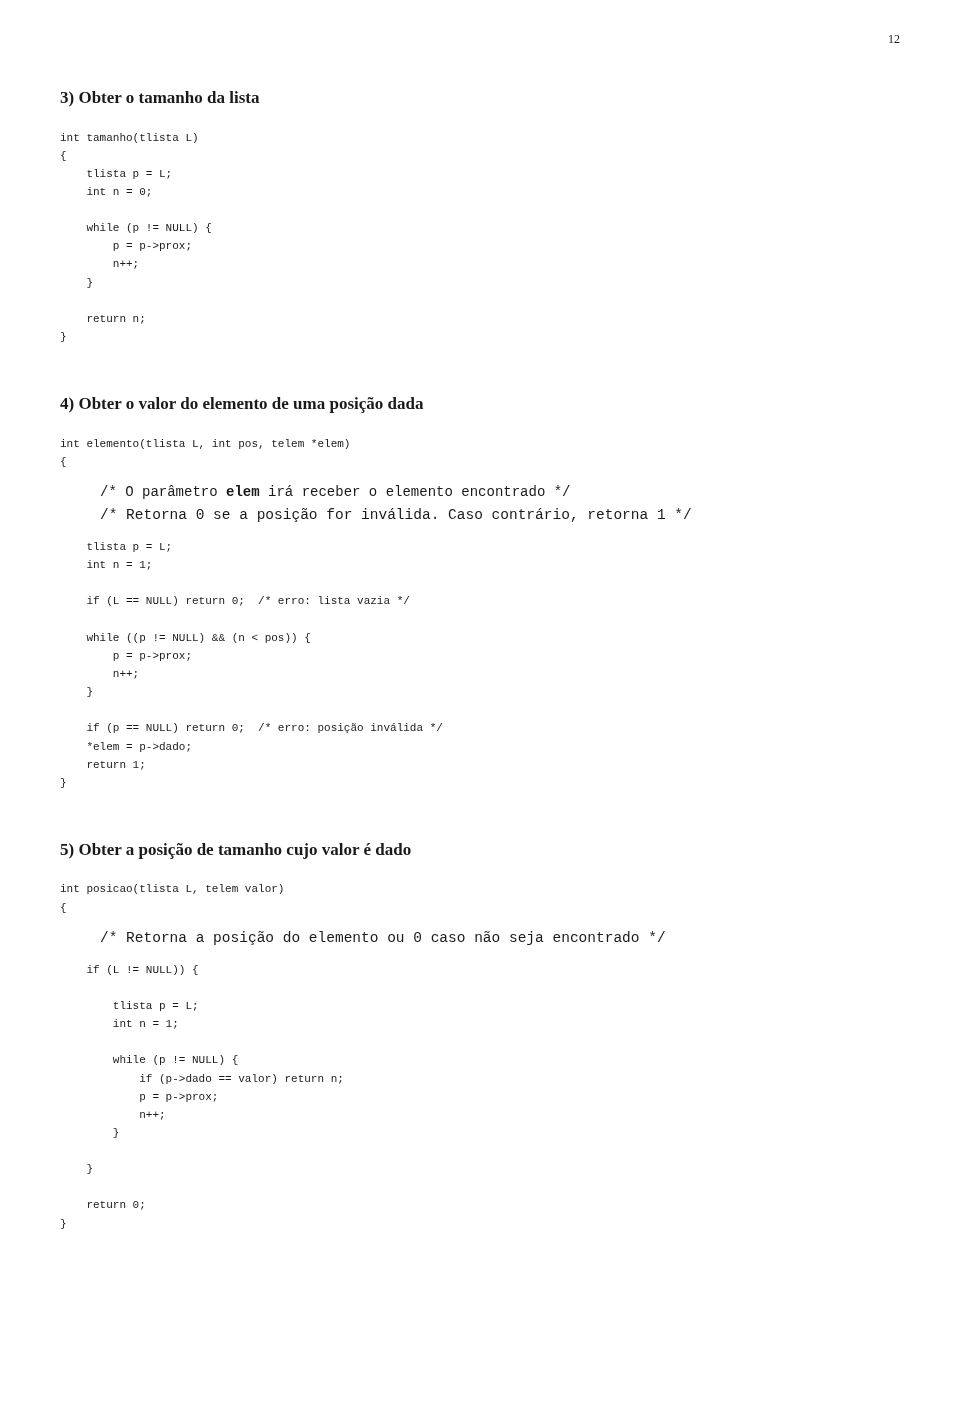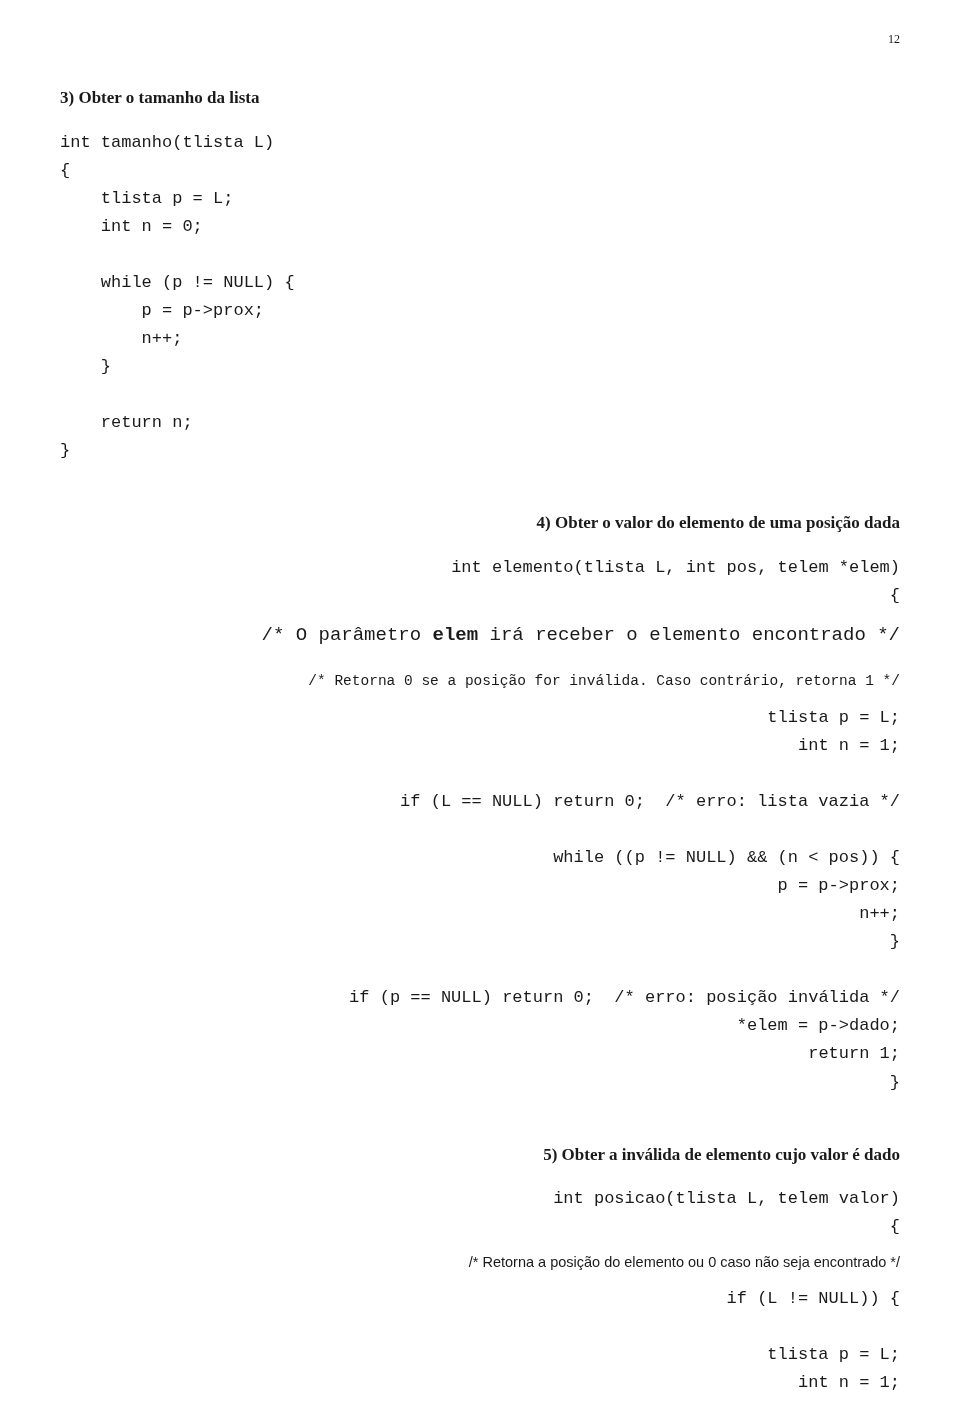--- a/index.html
+++ b/index.html
@@ -30,30 +30,29 @@
 
     .section-header {
       font-size: 17px;
       font-weight: bold;
       margin-bottom: 18px;
       margin-top: 45px;
     }
 
     .code-block {
       font-family: 'Courier New', Courier, monospace;
-      font-size: 17px;
+      font-size: 11px;
       line-height: 1.65;
       white-space: pre;
       margin-bottom: 10px;
       margin-top: 10px;
     }
 
     .section-spacing {
       margin-top: 40px;
-      text-align: right;
     }
 
     .section-spacing-sm {
       margin-top: 20px;
     }
   </style>
 </head>
 <body>
 
 <span class="page-number">12</span>
@@ -80,21 +79,21 @@
 
 <div class="section-spacing">
   <div class="section-header">
     <span>4)</span>
     <span>Obter o valor do elemento de uma posição dada</span>
   </div>
 
   <div class="code-block">int elemento(tlista L, int pos, telem *elem)
 {</div>
 
-  <div style="padding-left: 40px; font-family: 'Courier New', Courier, monospace; font-size: 19px; line-height: 1.65; margin-bottom: 19px;">/* O parâmetro <strong>elem</strong> irá receber o elemento encontrado */</div>
+  <div style="padding-left: 40px; font-family: 'Courier New', Courier, monospace; font-size: 14px; line-height: 1.65; margin-bottom: 0;">/* O parâmetro <strong>elem</strong> irá receber o elemento encontrado */</div>
   <div style="padding-left: 40px; font-family: 'Courier New', Courier, monospace; font-size: 14.5px; line-height: 1.65; margin-bottom: 0;">/* Retorna 0 se a posição for inválida. Caso contrário, retorna 1 */</div>
 
   <div class="code-block">    tlista p = L;
     int n = 1;
 
     if (L == NULL) return 0;  /* erro: lista vazia */
 
     while ((p != NULL) &amp;&amp; (n &lt; pos)) {
         p = p-&gt;prox;
         n++;
@@ -102,27 +101,27 @@
 
     if (p == NULL) return 0;  /* erro: posição inválida */
     *elem = p-&gt;dado;
     return 1;
 }</div>
 </div>
 
 <div class="section-spacing">
   <div class="section-header">
     <span>5)</span>
-    <span>Obter a inválida de elemento cujo valor é dado</span>
+    <span>Obter a posição de tamanho cujo valor é dado</span>
   </div>
 
   <div class="code-block">int posicao(tlista L, telem valor)
 {</div>
 
-  <div style="padding-left: 40px; font-family: Liberation Sans, sans-serif; font-size: 14.5px; line-height: 1.65; margin-bottom: 8px;">/* Retorna a posição do elemento ou 0 caso não seja encontrado */</div>
+  <div style="padding-left: 40px; font-family: Liberation Mono, monospace; font-size: 14.5px; line-height: 1.65; margin-bottom: 8px;">/* Retorna a posição do elemento ou 0 caso não seja encontrado */</div>
 
   <div class="code-block">    if (L != NULL)) {
 
         tlista p = L;
         int n = 1;
 
         while (p != NULL) {
             if (p-&gt;dado == valor) return n;
             p = p-&gt;prox;
             n++;

